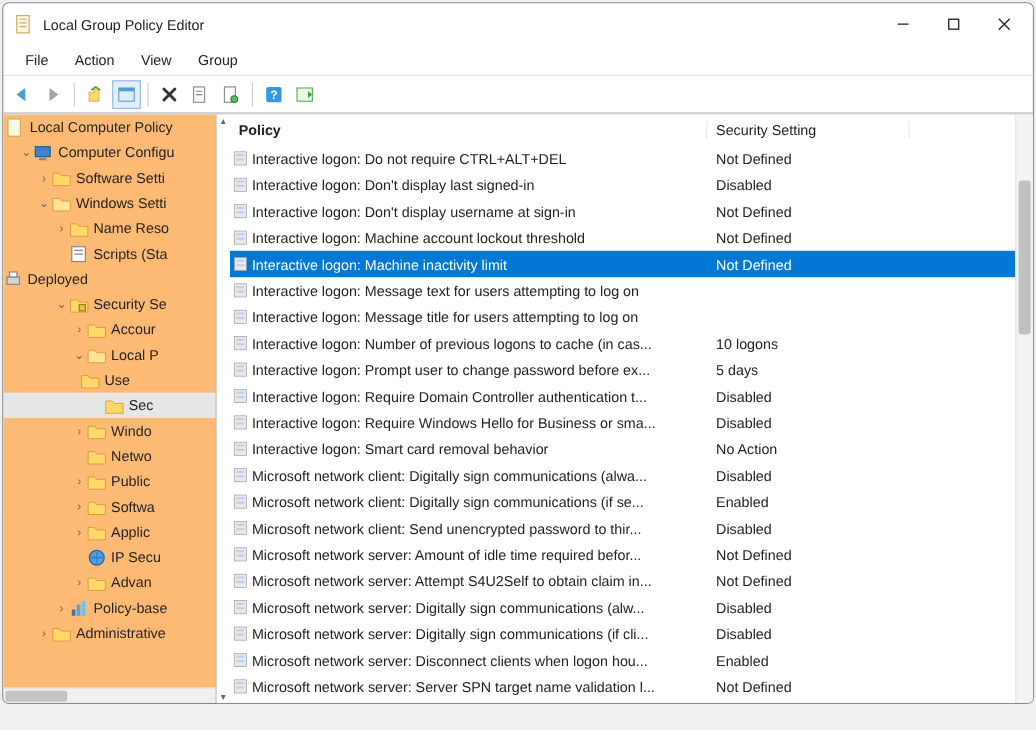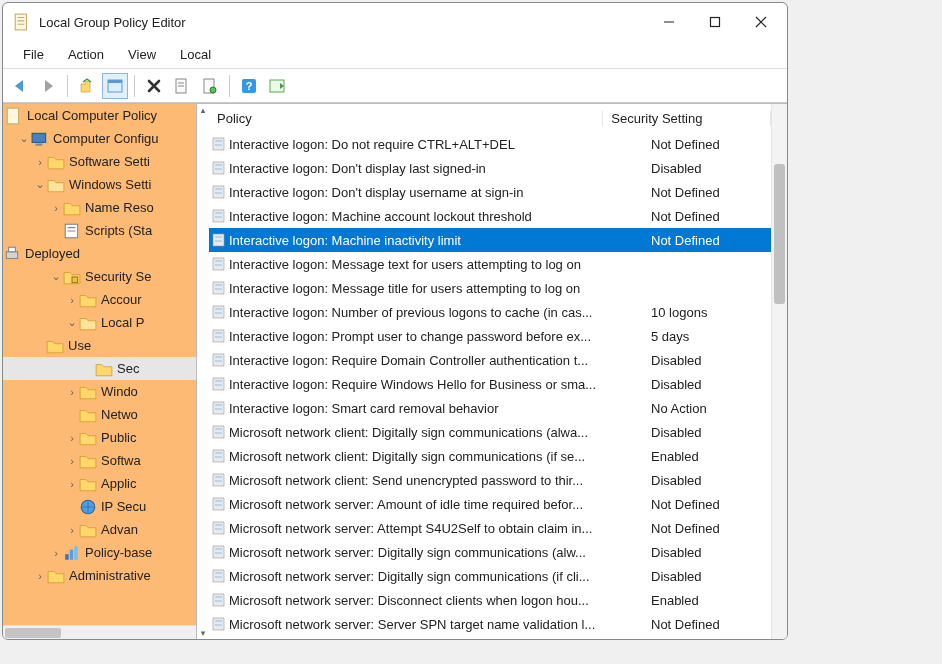--- a/index.html
+++ b/index.html
@@ -1,17 +1,17 @@
 <!DOCTYPE html>
 <html><head>
 <meta charset="utf-8">
 <style>
   * { box-sizing: border-box; margin: 0; padding: 0; font-family: "Segoe UI", Tahoma, sans-serif; }
   body { background: #f0f0f0; width: 942px; height: 664px; overflow: hidden; }
-  .window { width: 786px; height: 638px; margin: 2px; background: #fff; border: 1px solid #888; border-radius: 6px; display: flex; flex-direction: column; overflow: hidden; }
+  .window { width: 938px; height: 638px; margin: 2px; background: #fff; border: 1px solid #888; border-radius: 6px; display: flex; flex-direction: column; overflow: hidden; }
   .titlebar { height: 38px; display: flex; align-items: center; padding: 0 4px 0 10px; }
   .titlebar .icon { width: 18px; height: 18px; margin-right: 8px; display:inline-flex; align-items:center; justify-content:center;}
   .titlebar .title { flex: 1; font-size: 13px; color: #222; }
   .winbtn { width: 44px; height: 30px; display:flex; align-items:center; justify-content:center; margin-left:2px; }
   .winbtn svg { width:14px; height:14px; }
   .menubar { height: 28px; display:flex; align-items:center; border-bottom:1px solid #ddd; padding-left:10px; gap:4px;}
   .menubar .item { padding: 4px 10px; font-size:13px; color:#222; }
   .toolbar { height: 34px; display:flex; align-items:center; padding-left:4px; border-bottom:1px solid #ccc; gap:2px;}
   .tbtn { width:26px; height:26px; display:flex; align-items:center; justify-content:center; border:1px solid transparent; }
   .tbtn.active { border:1px solid #8db5e4; background:#e3f0fb;}
@@ -25,21 +25,21 @@
   .treenode .ticon{width:18px;height:18px;display:inline-flex;align-items:center;justify-content:center;margin-right:4px;}
   .hscroll{position:absolute;left:0;right:0;bottom:0;height:14px;background:#f0f0f0;border-top:1px solid #ddd;}
   .hscroll .thumb{position:absolute;left:2px;top:2px;height:10px;width:56px;background:#c4c4c4;border-radius:2px;}
   .listpane{flex:1;display:flex;flex-direction:column;overflow:hidden;position:relative;background:#fff;}
   .list-small-scroll{position:absolute;left:0;top:0;bottom:0;width:12px;display:flex;flex-direction:column;align-items:center;}
   .list-small-scroll .arrow{width:12px;height:12px;font-size:9px;color:#666;display:flex;align-items:center;justify-content:center;}
   .list-body{margin-left:12px;flex:1;display:flex;overflow:hidden;}
   .list-inner{flex:1;overflow:hidden;}
   .headers{display:flex;height:28px;align-items:center;font-size:13px;color:#222;}
   .headers .col{padding-left:8px;}
-  .headers .col1{width:434px;border-right:1px solid #e6e6e6;}
+  .headers .col1{width:434px;border-right:1px solid #e6e6e6;font-weight:bold;}
   .headers .col2{width:184px;border-right:1px solid #e6e6e6;}
   .rows{}
   .row{display:flex;height:24px;align-items:center;font-size:13px;color:#222;}
   .row .ricon{width:20px;display:flex;align-items:center;justify-content:center;}
   .row .rtext{width:414px; white-space:nowrap; overflow:hidden; text-overflow:ellipsis;}
   .row .rset{padding-left:8px;white-space:nowrap;overflow:hidden;}
   .row.selected{background:#0078d4;color:#fff;}
   .vscroll{width:16px;background:#f3f3f3;border-left:1px solid #e4e4e4;position:relative;}
   .vscroll .vthumb{position:absolute;left:2px;right:2px;top:60px;height:140px;background:#c0c0c0;border-radius:3px;}
   .folder-svg{fill:#ffd76b;stroke:#c79223;stroke-width:0.6;}
@@ -75,21 +75,21 @@
           <line x1="2" y1="2" x2="12" y2="12" stroke="#222" stroke-width="1.2"></line>
           <line x1="12" y1="2" x2="2" y2="12" stroke="#222" stroke-width="1.2"></line>
         </svg>
       </div>
   </div>
 
   <div class="menubar">
     <div class="item">File</div>
     <div class="item">Action</div>
     <div class="item">View</div>
-    <div class="item">Local</div>
+    <div class="item">Group</div>
   </div>
 
   <div class="toolbar">
     <div class="tbtn">
         <svg viewBox="0 0 18 18">
           <path d="M12 3 L4 9 L12 15 Z" fill="#4d9ad8"></path>
         </svg>
       </div>
     <div class="tbtn">
         <svg viewBox="0 0 18 18">
@@ -231,21 +231,21 @@
         </div>
         <div class="treenode" style="padding-left:62px">
           <span class="exp">⌄</span>
           <span class="ticon">
               <svg viewBox="0 0 16 16">
                 <path d="M1 4h5l2 2h7v8H1z" class="folder-svg folder-open"></path>
               </svg>
             </span>
           <span>Local P</span>
         </div>
-        <div class="treenode" style="padding-left:43px">
+        <div class="treenode" style="padding-left:70px">
           <span class="ticon">
               <svg viewBox="0 0 16 16">
                 <path d="M1 4h5l2 2h7v8H1z" class="folder-svg"></path>
               </svg>
             </span>
           <span>Use</span>
         </div>
         <div class="treenode" style="padding-left:78px;background:#e6e6e6">
           <span class="exp">&nbsp;</span>
           <span class="ticon">

